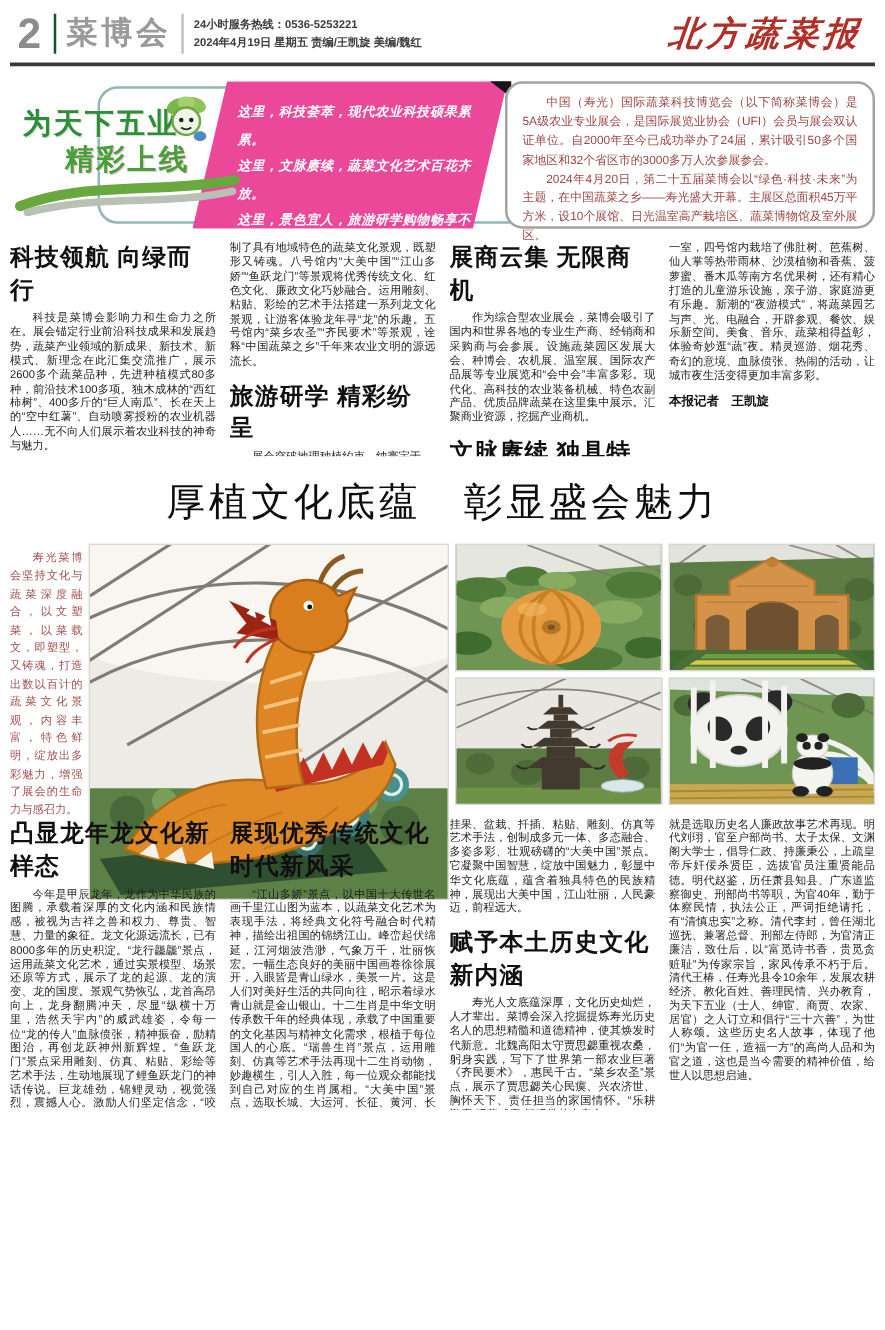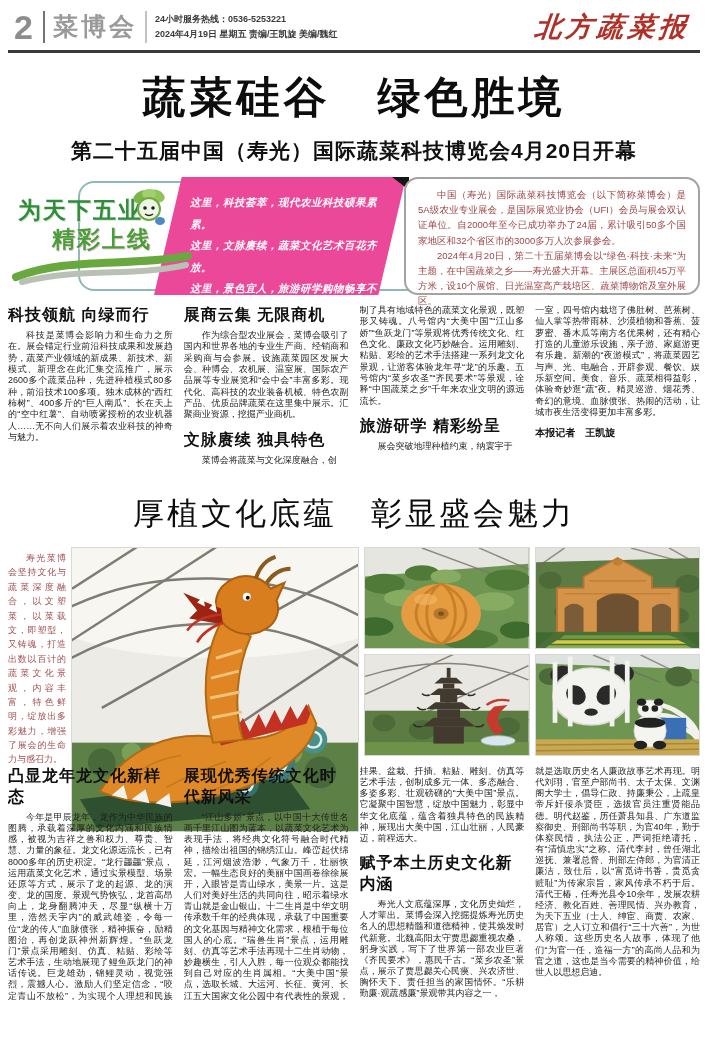--- a/index.html
+++ b/index.html
@@ -8,21 +8,21 @@
     width:708px; height:1064px; overflow:hidden;
     font-family:"Liberation Sans","DejaVu Sans",sans-serif;
     color:#1c1c1c; position:relative;
   }
   .page { width:708px; height:1064px; overflow:hidden; padding:0 8px; position:relative; }
 
   
   .hdr { display:flex; align-items:center; padding:10px 4px 4px 6px; height:48px; }
   .pageno { font-size:34px; font-weight:bold; color:#8d8d8d; line-height:1; margin-right:10px; }
   .sect { font-size:25px; font-weight:bold; color:#9a9a9a; letter-spacing:3px;
-          border-left:2px solid #737373; border-right:2px solid #c2c2c2;
+          border-left:2px solid #14532d; border-right:2px solid #c2c2c2;
           padding:2px 8px; line-height:1.1; }
   .hdrinfo { font-size:9px; font-weight:bold; color:#3c3c3c; line-height:1.7; margin-left:8px; }
   .masthead { margin-left:auto; font-family:"Liberation Serif","DejaVu Serif",serif;
               font-weight:bold; font-style:italic; font-size:27px; color:#b03028;
               letter-spacing:4px; transform:skewX(-6deg); padding-right:6px; }
   .hdr-rule { height:3px; background:#3a3a3a; margin:2px 0 0 0; }
 
   
   .lead { text-align:center; margin-top:16px; }
   .lead h1 { font-size:43px; letter-spacing:4px; font-weight:900; color:#0d0d0d; }
@@ -47,21 +47,21 @@
   .swoosh { position:absolute; left:-6px; top:56px; }
   .intro-box { position:absolute; left:396px; right:0; top:0; bottom:0;
                border:2px solid #a3a3a3; border-radius:14px; background:#fff;
                padding:8px 12px 6px 12px; font-size:9.5px; color:#9c4545;
                line-height:1.6; text-align:justify; }
   .intro-box p { text-indent:2em; }
 
   
   .cols { display:flex; gap:11px; margin-top:10px; overflow:hidden; }
   .col { flex:1 1 0; overflow:hidden; }
-  .cols h3 { font-size:16px; font-weight:bold; color:#101010; margin:0 0 4px 0; letter-spacing:1px; }
+  .cols h3 { font-size:19px; font-weight:bold; color:#101010; margin:0 0 4px 0; letter-spacing:1px;font-family:Liberation Serif, serif; }
   .cols h3.sub { margin-top:9px; }
   .cols p { font-size:9px; line-height:1.26; text-align:justify; color:#1e1e1e; }
   .cols p.ind { text-indent:2em; }
   .art1 { height:172px; }
   .art2 { height:234px; }
   .art2 p { line-height:1.24; }
   .byline { font-size:10px; font-weight:bold; text-align:left; padding:8px 10px 0 0; color:#111; }
 
   
   .mid-title { text-align:center; font-size:31px; font-weight:400; color:#0d0d0d;
@@ -86,24 +86,20 @@
     <div class="pageno">2</div>
     <div class="sect">菜博会</div>
     <div class="hdrinfo">
       <div>24小时服务热线：0536-5253221</div>
       <div>2024年4月19日 星期五 责编/王凯旋 美编/魏红</div>
     </div>
     <div class="masthead">北方蔬菜报</div>
   </div>
   <div class="hdr-rule"></div>
 
-  <div class="lead">
-    <h1>蔬菜硅谷　绿色胜境</h1>
-    <h2>第二十五届中国（寿光）国际蔬菜科技博览会4月20日开幕</h2>
-  </div>
 
   <div class="intro-row">
     <div class="intro-frame"></div>
     <div class="slogan-box">
       <div>这里，科技荟萃，现代农业科技硕果累累。</div>
       <div>这里，文脉赓续，蔬菜文化艺术百花齐放。</div>
       <div>这里，景色宜人，旅游研学购物畅享不停。</div>
     </div>
     <div class="corner-tri"></div>
     <div class="logo">
@@ -129,29 +125,29 @@
       <p>2024年4月20日，第二十五届菜博会以“绿色·科技·未来”为主题，在中国蔬菜之乡——寿光盛大开幕。主展区总面积45万平方米，设10个展馆、日光温室高产栽培区、蔬菜博物馆及室外展区。</p>
     </div>
   </div>
 
   <div class="cols art1">
     <div class="col">
       <h3>科技领航 向绿而行</h3>
       <p class="ind">科技是菜博会影响力和生命力之所在。展会锚定行业前沿科技成果和发展趋势，蔬菜产业领域的新成果、新技术、新模式、新理念在此汇集交流推广，展示2600多个蔬菜品种，先进种植模式80多种，前沿技术100多项。独木成林的“西红柿树”、400多斤的“巨人南瓜”、长在天上的“空中红薯”、自动喷雾授粉的农业机器人……无不向人们展示着农业科技的神奇与魅力。</p>
     </div>
     <div class="col">
+      <p>制了具有地域特色的蔬菜文化景观，既塑形又铸魂。八号馆内“大美中国”“江山多娇”“鱼跃龙门”等景观将优秀传统文化、红色文化、廉政文化巧妙融合。运用雕刻、粘贴、彩绘的艺术手法搭建一系列龙文化景观，让游客体验龙年寻“龙”的乐趣。五号馆内“菜乡农圣”“齐民要术”等景观，诠释“中国蔬菜之乡”千年来农业文明的源远流长。</p>
+      <h3 class="sub">旅游研学 精彩纷呈</h3>
+      <p class="ind">展会突破地理种植约束，纳寰宇于</p>
+    </div>
+    <div class="col">
       <h3>展商云集 无限商机</h3>
       <p class="ind">作为综合型农业展会，菜博会吸引了国内和世界各地的专业生产商、经销商和采购商与会参展。设施蔬菜园区发展大会、种博会、农机展、温室展、国际农产品展等专业展览和“会中会”丰富多彩。现代化、高科技的农业装备机械、特色农副产品、优质品牌蔬菜在这里集中展示。汇聚商业资源，挖掘产业商机。</p>
       <h3 class="sub">文脉赓续 独具特色</h3>
       <p class="ind">菜博会将蔬菜与文化深度融合，创</p>
-    </div>
-    <div class="col">
-      <p>制了具有地域特色的蔬菜文化景观，既塑形又铸魂。八号馆内“大美中国”“江山多娇”“鱼跃龙门”等景观将优秀传统文化、红色文化、廉政文化巧妙融合。运用雕刻、粘贴、彩绘的艺术手法搭建一系列龙文化景观，让游客体验龙年寻“龙”的乐趣。五号馆内“菜乡农圣”“齐民要术”等景观，诠释“中国蔬菜之乡”千年来农业文明的源远流长。</p>
-      <h3 class="sub">旅游研学 精彩纷呈</h3>
-      <p class="ind">展会突破地理种植约束，纳寰宇于</p>
     </div>
     <div class="col">
       <p>一室，四号馆内栽培了佛肚树、芭蕉树、仙人掌等热带雨林、沙漠植物和香蕉、菠萝蜜、番木瓜等南方名优果树，还有精心打造的儿童游乐设施，亲子游、家庭游更有乐趣。新潮的“夜游模式”，将蔬菜园艺与声、光、电融合，开辟参观、餐饮、娱乐新空间。美食、音乐、蔬菜相得益彰，体验奇妙逛“蔬”夜。精灵巡游、烟花秀、奇幻的意境、血脉偾张、热闹的活动，让城市夜生活变得更加丰富多彩。</p>
       <div class="byline">本报记者　王凯旋</div>
     </div>
   </div>
 
   <div class="mid-title">厚植文化底蕴　彰显盛会魅力</div>
 
   <div class="photo-row">

